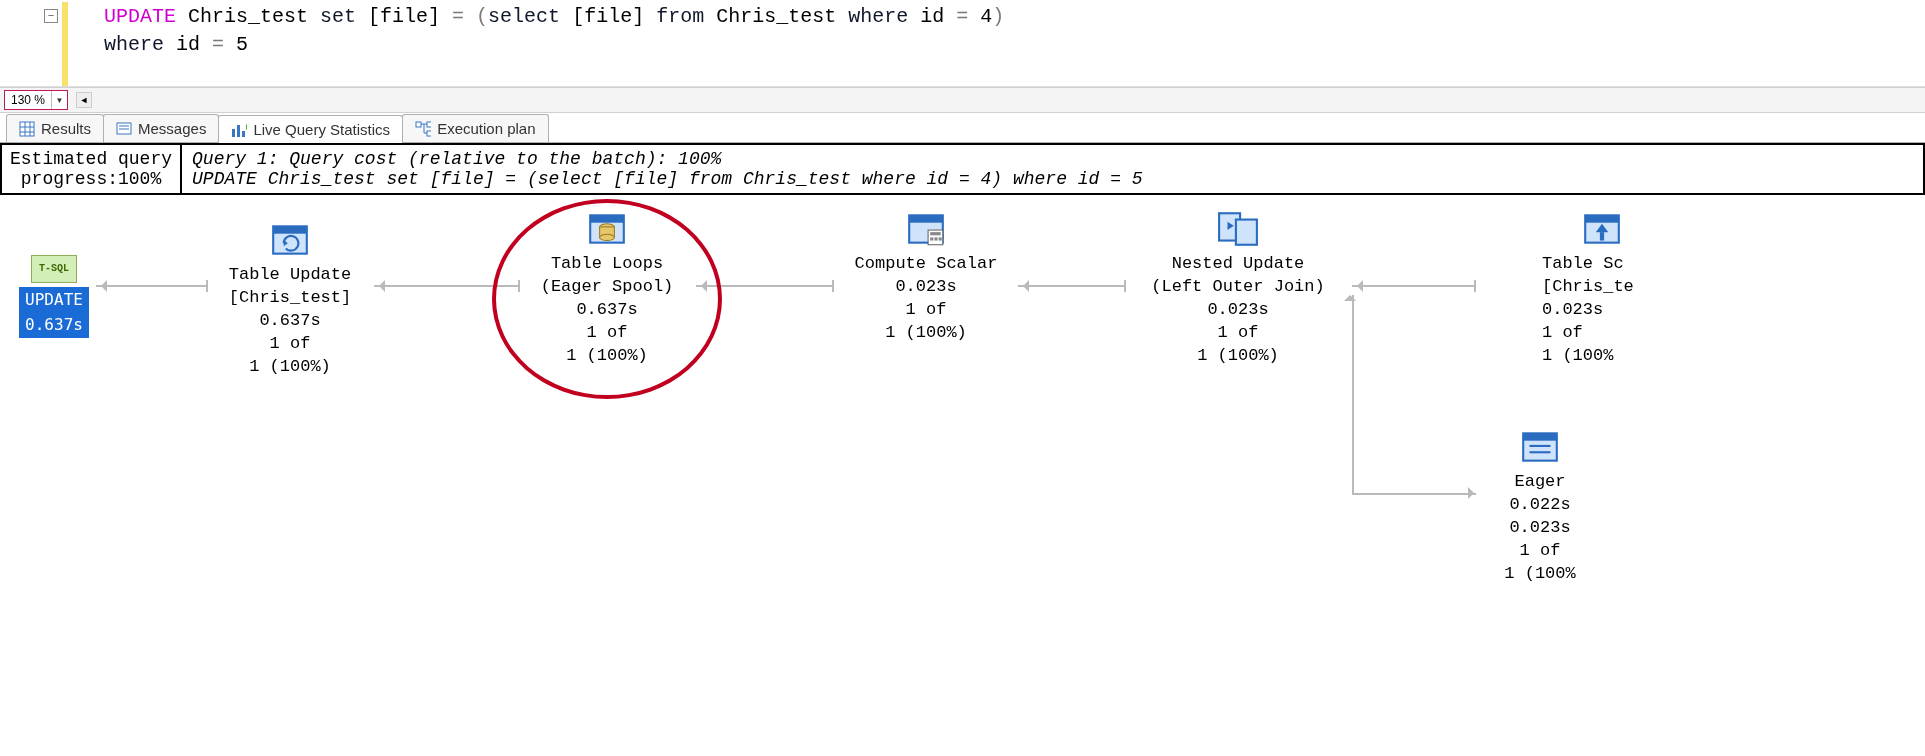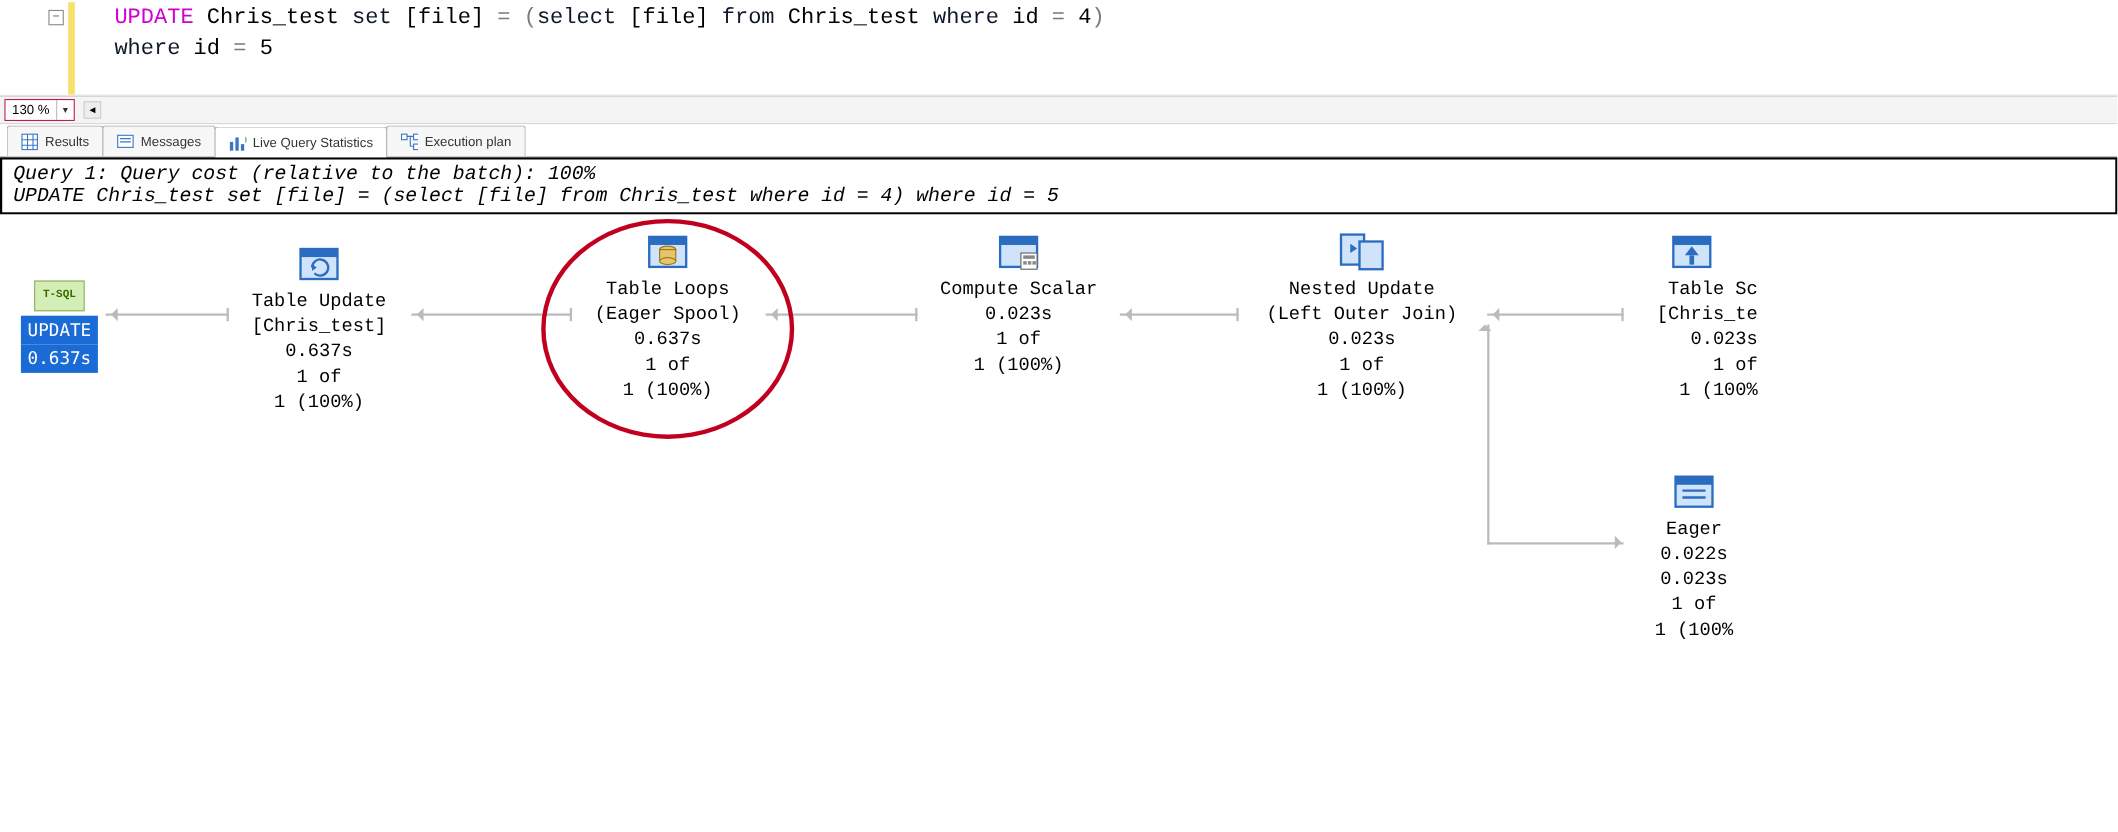--- a/index.html
+++ b/index.html
@@ -111,21 +111,21 @@
     display: flex;
     align-items: center;
     gap: 6px;
     height: 28px;
     padding: 0 12px;
     border: 1px solid #b0b0b0;
     border-bottom: none;
     border-top-left-radius: 3px;
     border-top-right-radius: 3px;
     background: #f7f7f7;
-    font-size: 12px;
+    font-size: 15px;
     color: #333;
     margin-right: -1px;
   }
   .tab.active {
     background: #fff;
     position: relative;
     top: 1px;
   }
   .tab-icon {
     width: 16px; height: 16px;
@@ -282,20 +282,22 @@
           <line x1="6" y1="3" x2="12" y2="3" stroke="#3a77c2"></line>
           <line x1="9" y1="3" x2="9" y2="12" stroke="#3a77c2"></line>
           <line x1="9" y1="12" x2="12" y2="12" stroke="#3a77c2"></line>
         </svg>
     </span>
     <span>Execution plan</span>
   </div>
 </div>
 
 <div class="stats-header">
+  <div class="stats-left"><span>Estimated query</span>
+<span> progress:100% </span></div>
   <div class="stats-right"><span>Query 1: Query cost (relative to the batch): 100%</span>
 <span>UPDATE Chris_test set [file] = (select [file] from Chris_test where id = 4) where id = 5</span></div>
 </div>
 
 <div class="plan-canvas">
 
   <div class="plan-node root-node" style="left:14px;top:60px;width:80px">
     <div class="tsql-box">T-SQL</div>
     <div class="upd">UPDATE</div>
     <div class="upd" style="margin-top:-1px">0.637s</div>
@@ -352,21 +354,21 @@
         <rect x="18" y="8" width="20" height="24" fill="#cfe3fb" stroke="#2a6cc0" stroke-width="2"></rect>
         <polygon points="10,10 16,14 10,18" fill="#2a6cc0"></polygon>
       </svg>
     <div>Nested Update</div>
     <div>(Left Outer Join)</div>
     <div>0.023s</div>
     <div>1 of</div>
     <div>1 (100%)</div>
   </div>
 
-  <div class="plan-node" style="left:1478px;top:16px;width:120px;text-align:right">
+  <div class="plan-node" style="left:1542px;top:16px;width:120px;text-align:left">
     <svg class="icon" viewBox="0 0 40 34">
         <rect x="4" y="4" width="32" height="26" fill="#cfe3fb" stroke="#2a6cc0" stroke-width="2"></rect>
         <rect x="4" y="4" width="32" height="7" fill="#2a6cc0"></rect>
         <polygon points="20,12 26,20 14,20" fill="#2a6cc0"></polygon>
         <rect x="18" y="20" width="4" height="8" fill="#2a6cc0"></rect>
       </svg>
     <div>Table Sc</div>
     <div>[Chris_te</div>
     <div>0.023s</div>
     <div>1 of</div>

